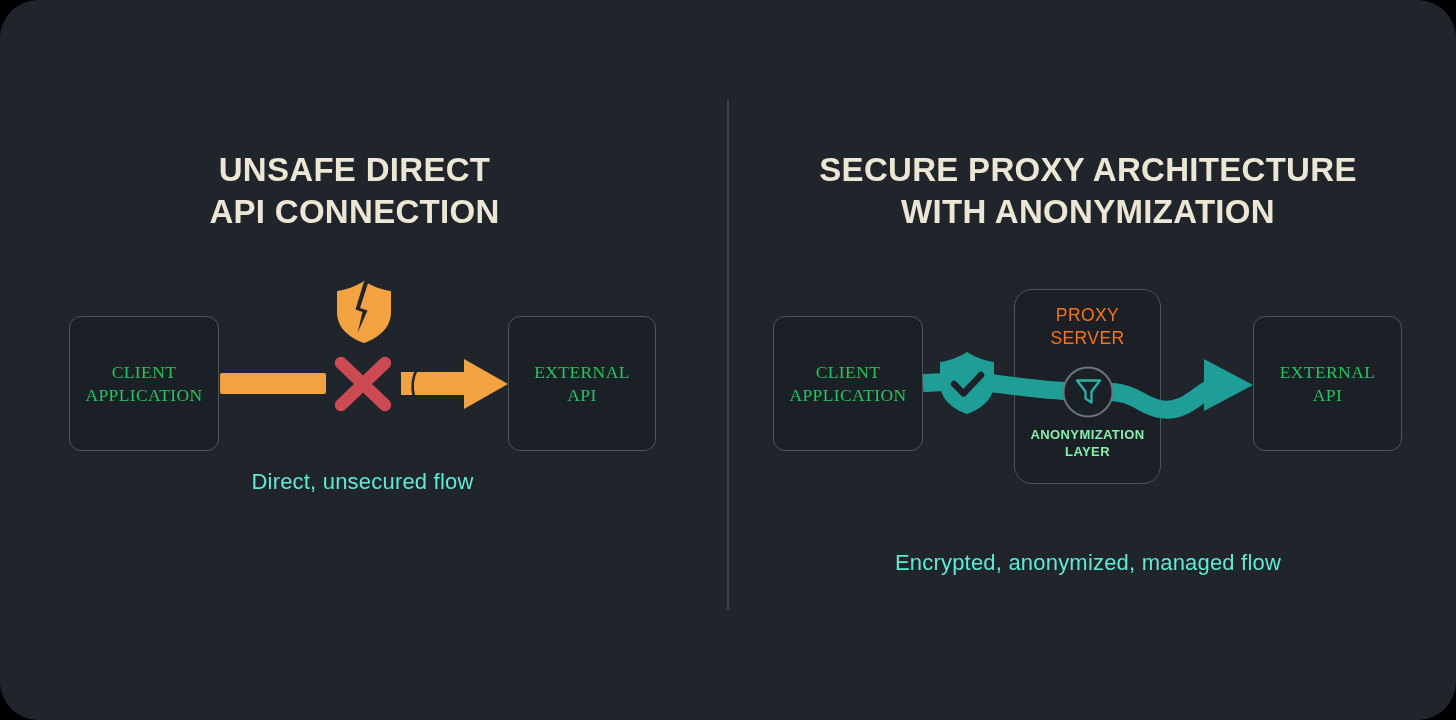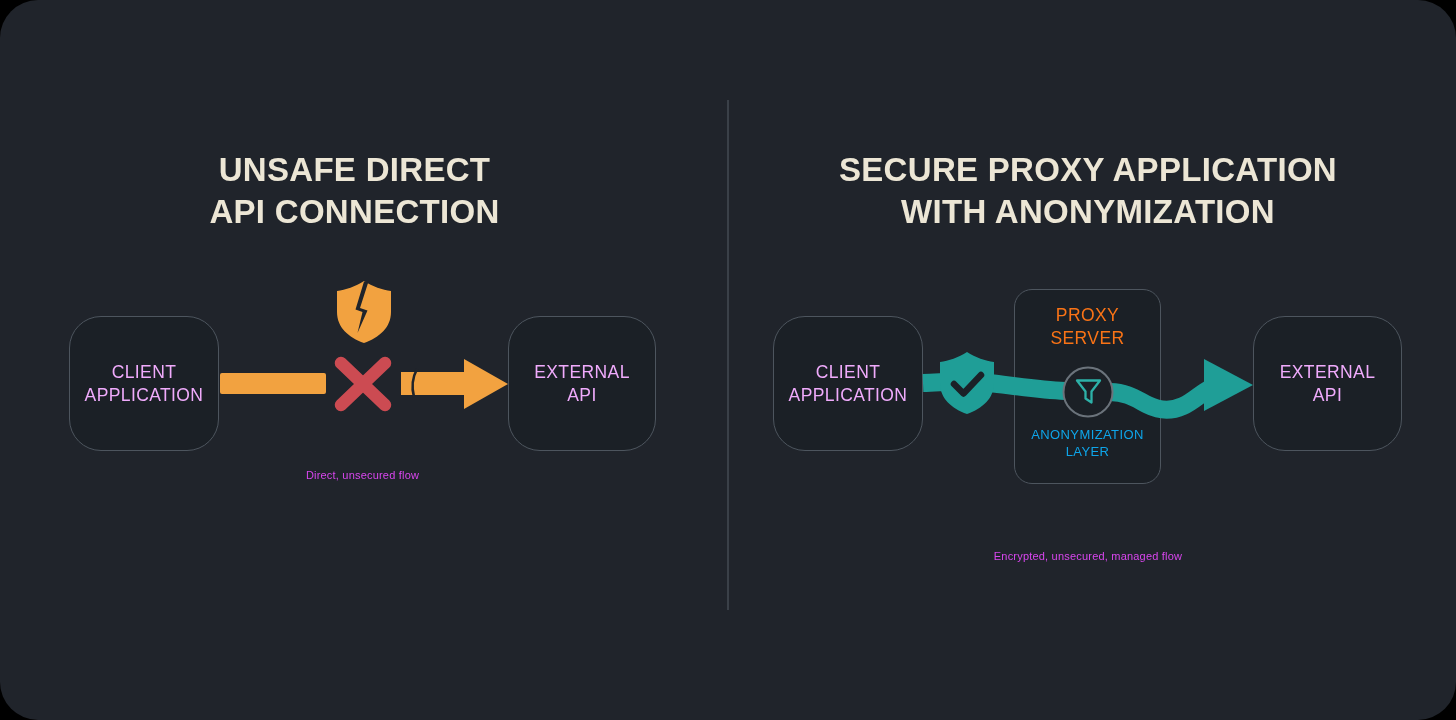--- a/index.html
+++ b/index.html
@@ -34,32 +34,33 @@
     color: #ece6d5;
     white-space: pre-line;
   }
   .title-left  { left: 32px;  width: 645px; }
   .title-right { left: 768px; width: 640px; }
 
   .node-box {
     position: absolute;
     background: #1b2026;
     border: 1.5px solid #4d555e;
-    border-radius: 32px;
+    border-radius: 12px;
     box-sizing: border-box;
     display: flex;
     align-items: center;
     justify-content: center;
     text-align: center;
-    color: #f0abfc;
+    color: #22c55e;
     font-size: 17.5px;
     line-height: 23px;
     letter-spacing: 0.4px;
     font-weight: 400;
     white-space: pre-line;
+    font-family: Liberation Serif, serif;
   }
 
   .proxy-box {
     position: absolute;
     left: 1014px;
     top: 289px;
     width: 147px;
     height: 195px;
     background: #1b2026;
     border: 1.5px solid #4d555e;
@@ -77,32 +78,33 @@
     line-height: 23px;
     letter-spacing: 0.4px;
     white-space: pre-line;
   }
   .proxy-sub {
     position: absolute;
     top: 136px;
     left: 0;
     width: 100%;
     text-align: center;
-    color: #0ea5e9;
+    color: #86efac;
     font-size: 13px;
     line-height: 17px;
     letter-spacing: 0.4px;
     white-space: pre-line;
+    font-weight: bold;
   }
 
   .caption {
     position: absolute;
     text-align: center;
-    font-size: 11px;
-    color: #d946ef;
+    font-size: 22px;
+    color: #5eead4;
     letter-spacing: 0.2px;
     white-space: pre-line;
   }
   .caption-left  { left: 40px;  width: 645px; top: 469px; }
   .caption-right { left: 768px; width: 640px; top: 550px; }
 
   .divider {
     position: absolute;
     left: 727px;
     top: 100px;
@@ -152,21 +154,21 @@
           <polygon points="31.5,0.5 23,27 30.5,29.5 20.5,52 25.5,31 18.5,28.5 27,0.5" fill="#20242b"></polygon>
         </g>
       </svg>
 
       <div class="caption caption-left">Direct, unsecured flow</div>
     </section>
 
     <div class="divider"></div>
 
     <section>
-      <h1 class="panel-title title-right pre">SECURE PROXY APPLICATION
+      <h1 class="panel-title title-right pre">SECURE PROXY ARCHITECTURE
 WITH ANONYMIZATION</h1>
 
       <div class="node-box" style="left:773px; top:316px; width:150px; height:135px;">
         <span>CLIENT
 APPLICATION</span>
       </div>
 
       <div class="proxy-box">
         <div class="proxy-title">PROXY
 SERVER</div>
@@ -190,17 +192,17 @@
           <circle cx="1088" cy="392" r="24.5" fill="#1b2026" stroke="#6b737b" stroke-width="2"></circle>
           <path d="M 1077,380.5 L 1100,380.5 L 1091.5,391.5 L 1091.5,402.5 L 1085.5,398.5 L 1085.5,391.5 Z" stroke="#2db1a8" stroke-width="2.3" fill="none" stroke-linejoin="round" stroke-linecap="round"></path>
         </g>
 
         <g transform="translate(940,352)">
           <path d="M27 0 C35.5 5.5 45.5 9 54 10 L54 31 C54 46.5 42.5 56.5 27 62 C11.5 56.5 0 46.5 0 31 L0 10 C8.5 9 18.5 5.5 27 0 Z" fill="#1f9e97"></path>
           <path d="M 14,32 L 23.5,41.5 L 41,23" stroke="#1b2127" stroke-width="6.5" fill="none" stroke-linecap="round" stroke-linejoin="round"></path>
         </g>
       </svg>
 
-      <div class="caption caption-right">Encrypted, unsecured, managed flow</div>
+      <div class="caption caption-right">Encrypted, anonymized, managed flow</div>
     </section>
 
   </div>
 </div>
 
 </body></html>

